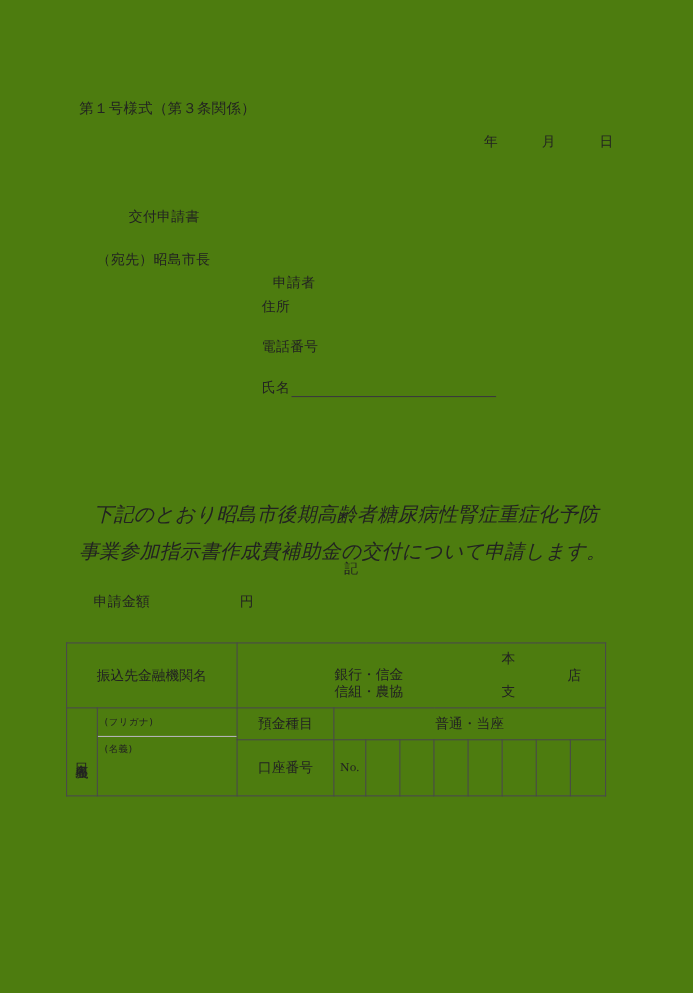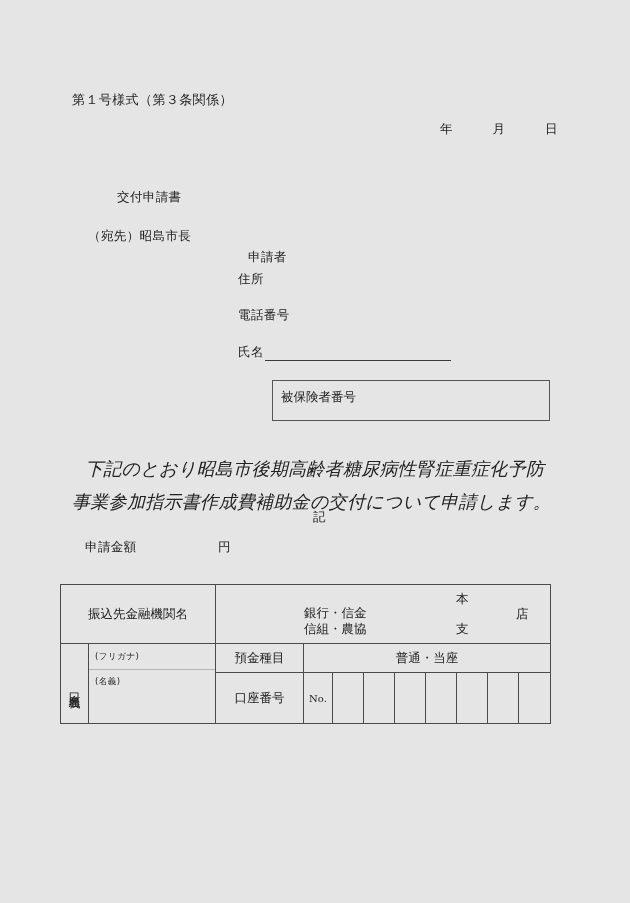--- a/index.html
+++ b/index.html
@@ -9,21 +9,21 @@
     background: #ffffff;
   }
   body {
     font-family: "DejaVu Serif", "Liberation Serif", serif;
     color: #222222;
   }
   .page {
     position: relative;
     width: 630px;
     height: 903px;
-    background: #e5e5e5;
+    background: #4d7c0f;
     overflow: hidden;
   }
 
   
   .t {
     position: absolute;
     white-space: pre;
     line-height: 1.0;
     letter-spacing: 0.4px;
   }
@@ -207,23 +207,20 @@
   <div class="t sz12 title2">交付申請書</div>
 
   <div class="t sz12 addressee">（宛先）昭島市長</div>
 
   <div class="t sz12 lbl-applicant">申請者</div>
   <div class="t sz12 lbl-address">住所</div>
   <div class="t sz12 lbl-tel">電話番号</div>
   <div class="t sz12 lbl-name">氏名</div>
   <div class="name-rule"></div>
 
-  <div class="insured-box">
-    <span class="cap">被保険者番号</span>
-  </div>
 
   <div class="body-p">下記のとおり昭島市後期高齢者糖尿病性腎症重症化予防事業参加指示書作成費補助金の交付について申請します。</div>
 
   <div class="t sz12 ki">記</div>
 
   <div class="t sz12 amount-label">申請金額</div>
   <div class="t sz12 amount-unit">円</div>
 
   <table class="tbl">
     <colgroup>

